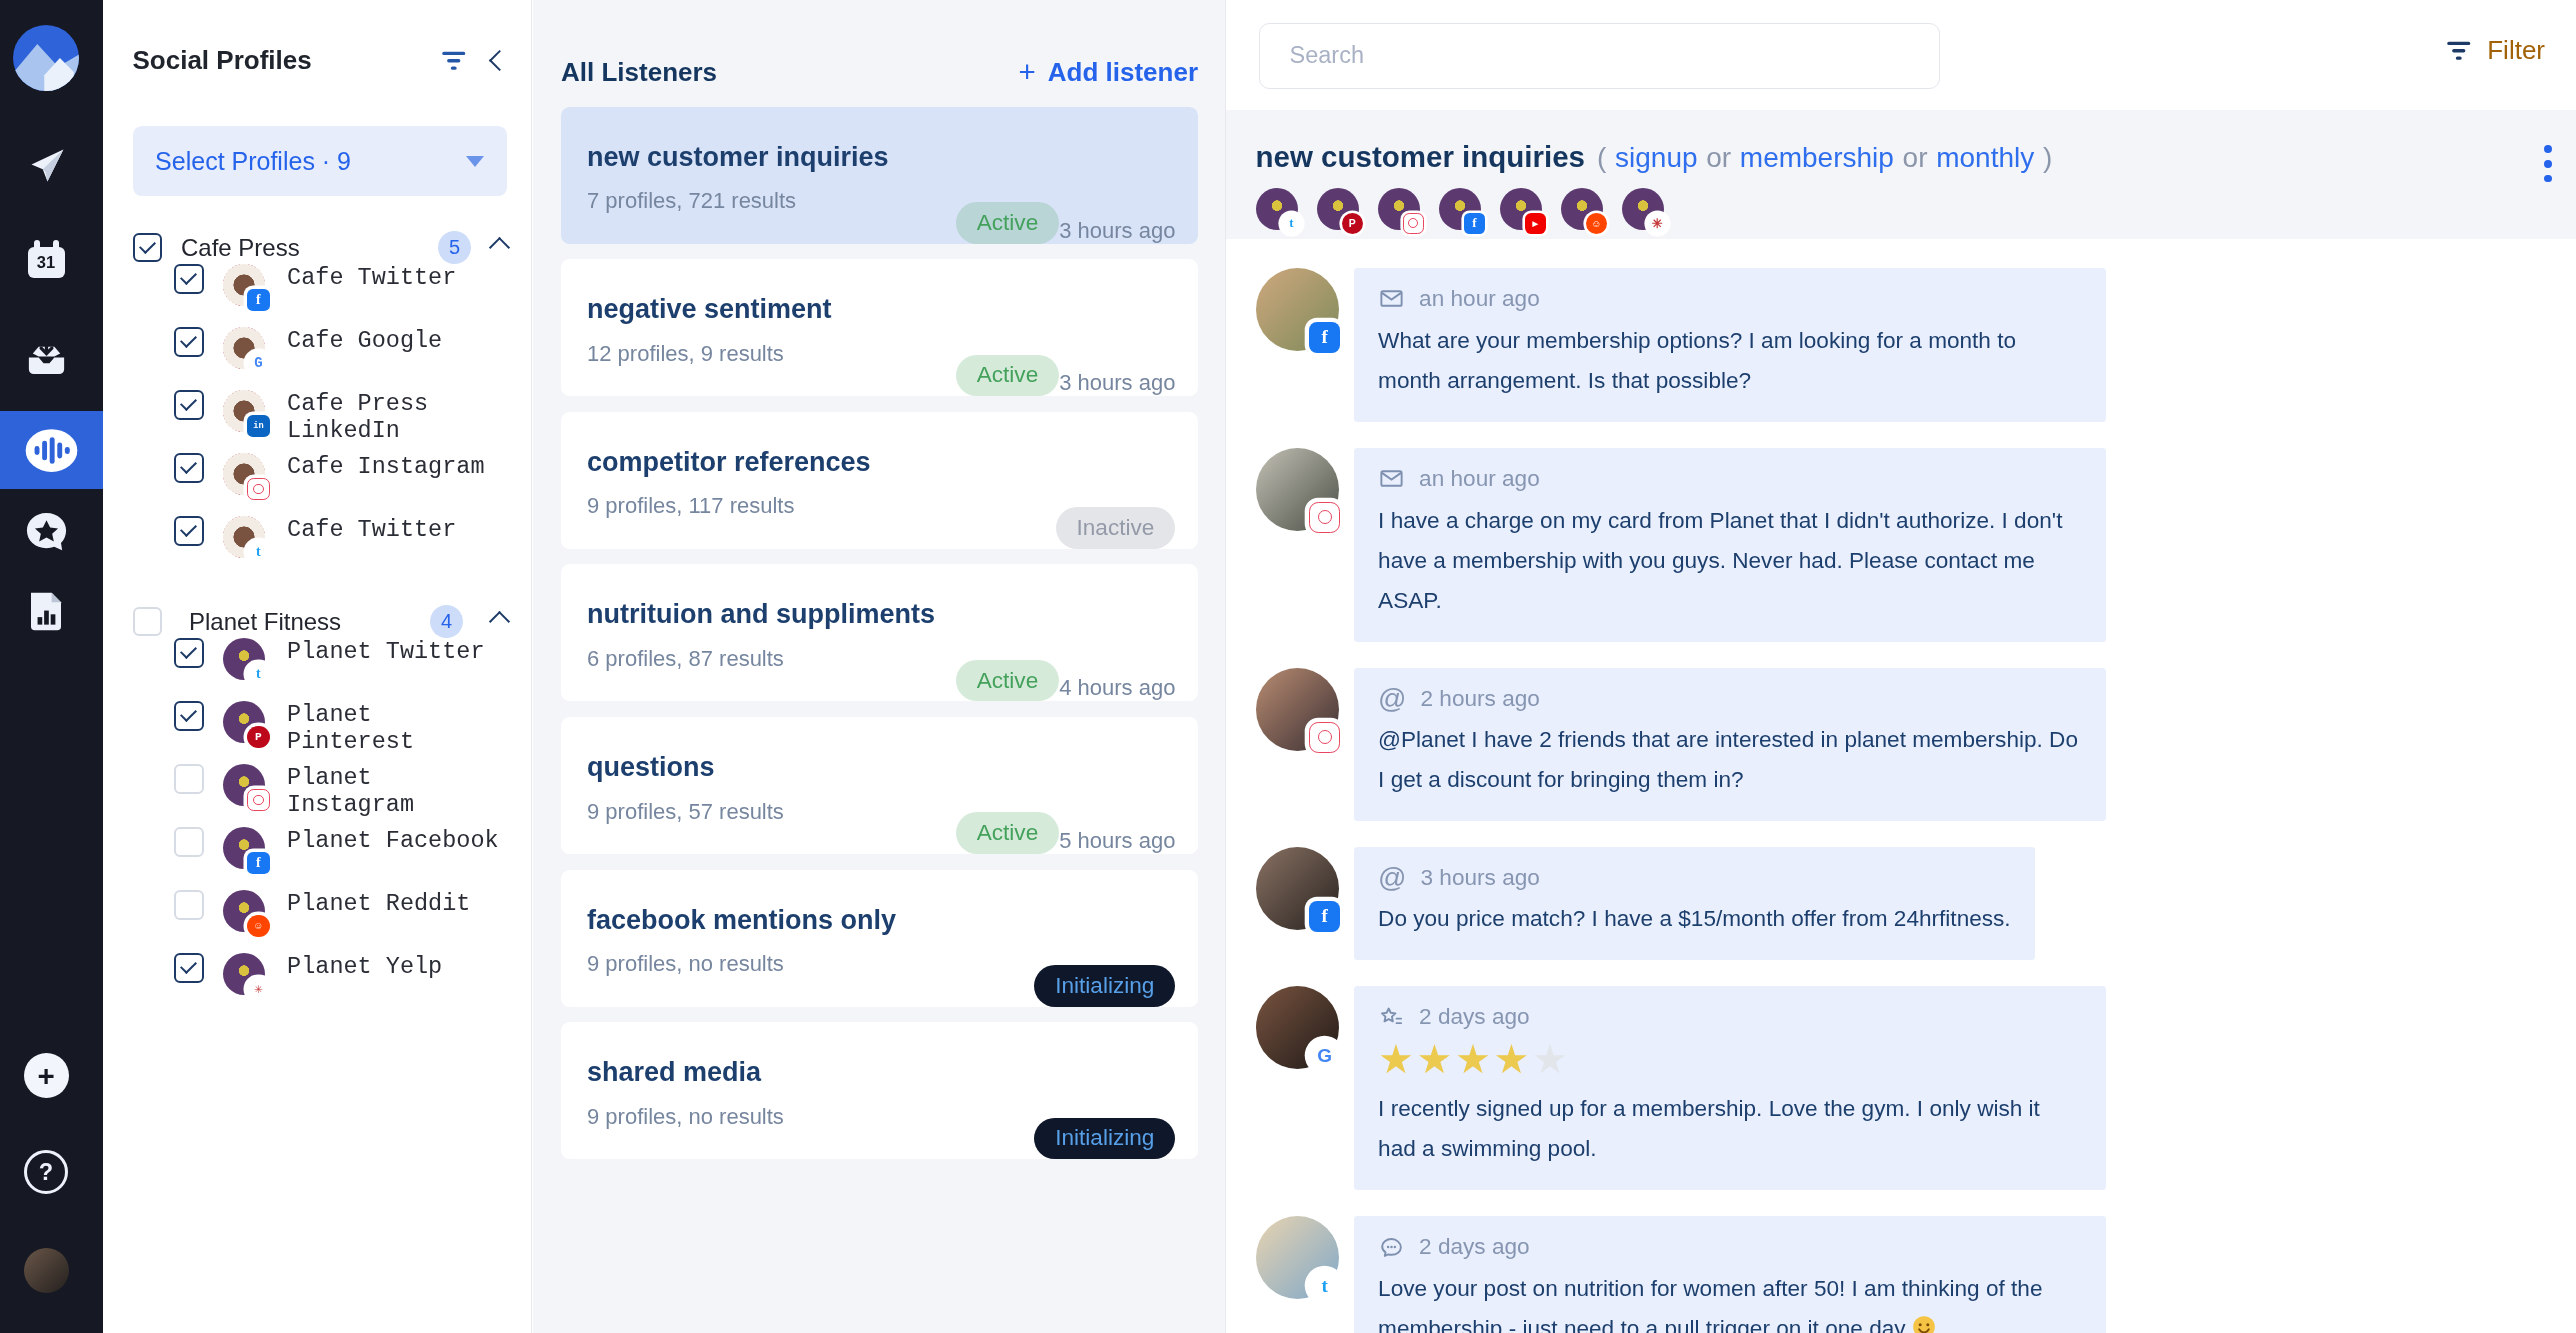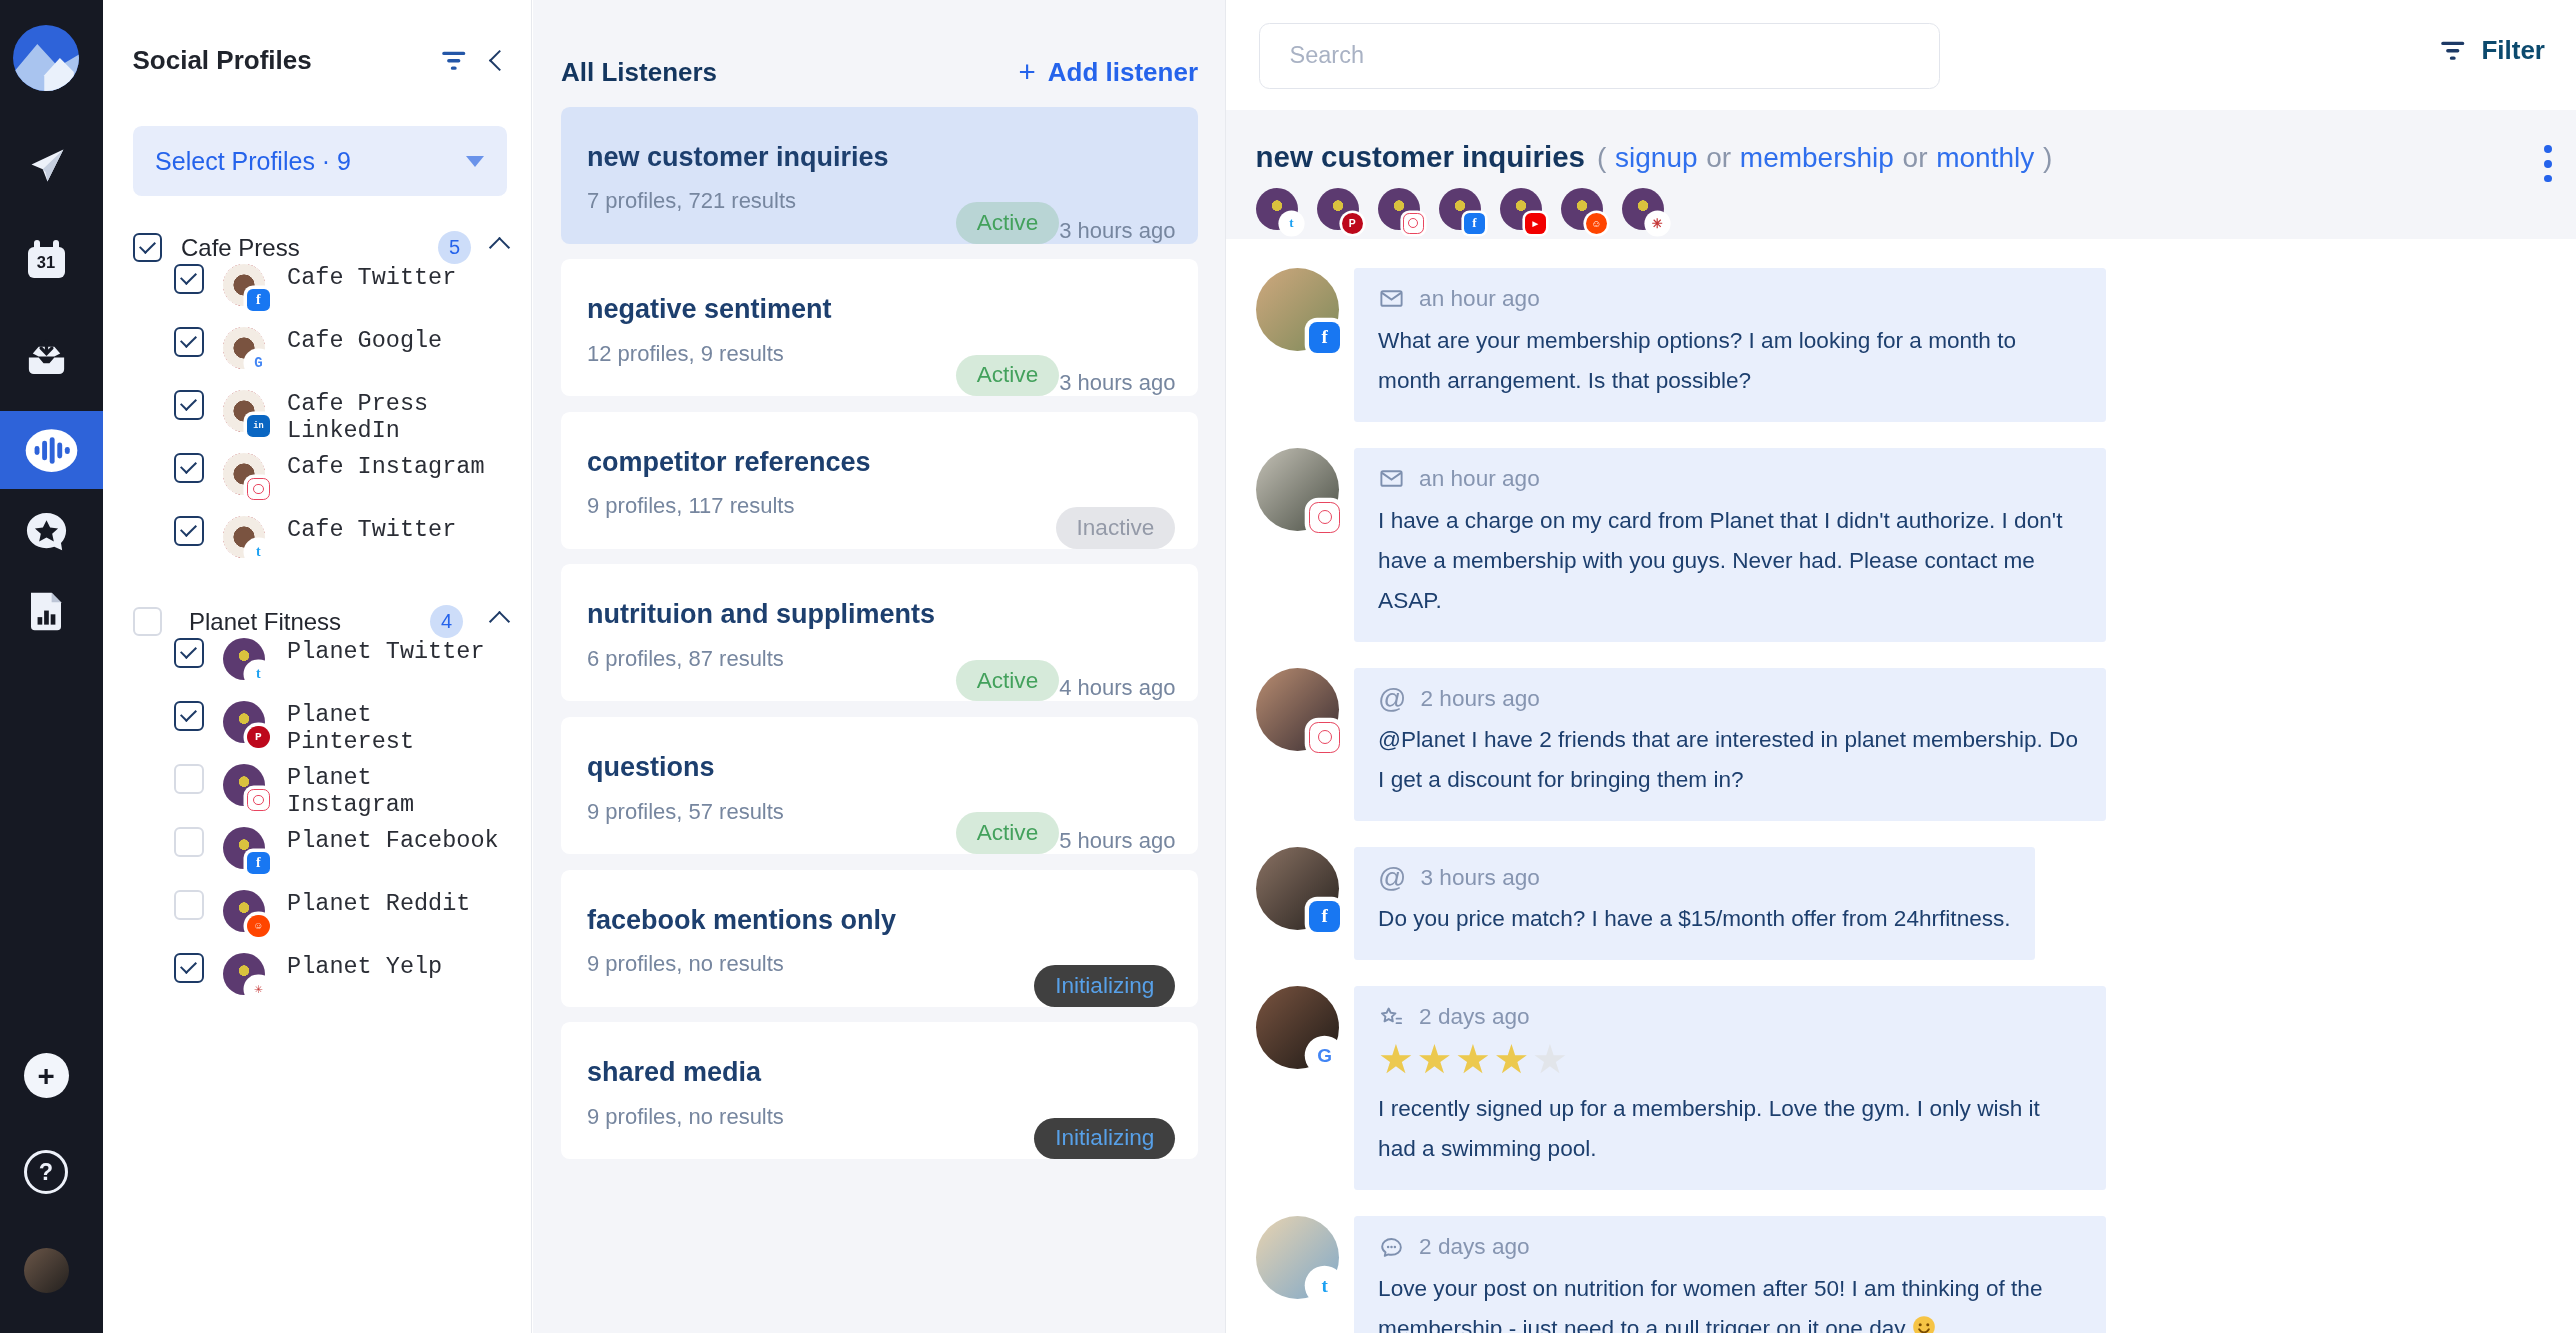--- a/index.html
+++ b/index.html
@@ -70,29 +70,29 @@
   .ls-add .plus{font-size:29.5px;font-weight:400;margin-right:12px;}
   .card{height:137px;background:#fff;border-radius:8.7px;margin-top:15.6px;display:flex;justify-content:space-between;box-sizing:border-box;padding:35px 22.6px 0 26px;}
   .card:first-of-type{margin-top:17.4px;}
   .card.selected{background:#d8e3f8;}
   .card-title{font-size:27px;font-weight:600;color:#1d3f6e;}
   .card-meta{font-size:22px;color:#76869f;margin-top:15.6px;}
   .card-right{display:flex;flex-direction:row;align-items:flex-end;}
   .status{padding:7.8px 21px;border-radius:868px;font-size:22.6px;}
   .status.active{background:rgba(92,171,109,.25);color:#43a15c;}
   .status.inactive{background:#e4e5e9;color:#949aa8;}
-  .status.initializing{background:#404040;color:#57a0e8;}
+  .status.initializing{background:#0f172a;color:#57a0e8;}
   .card-time{font-size:22px;color:#76869f;margin-top:17.4px;}
 
   
   .results{position:absolute;left:1225px;top:0;width:1351px;height:1333px;background:#fff;border-left:0.9px solid #e7e9ee;box-sizing:border-box;}
   .topbar{position:relative;height:110px;background:#fff;}
   .search{position:absolute;left:33px;top:22.6px;width:681px;height:66px;border:1.7px solid #e2e5ec;border-radius:10.4px;box-sizing:border-box;font-size:23.5px;color:#39445a;padding:0 29.5px;outline:none;background:#fff;}
   .search::placeholder{color:#a9b2c4;}
-  .filter-btn{position:absolute;right:31px;top:35px;display:flex;align-items:center;color:#0c4a6e;font-size:26px;font-weight:700;text-align:center;}
+  .filter-btn{position:absolute;right:31px;top:35px;display:flex;align-items:center;color:#a16207;font-size:26px;font-weight:400;text-align:center;}
   .filter-btn svg{margin-right:14px;}
   .band{position:relative;height:129px;background:#f4f5f9;box-sizing:border-box;padding:29.5px 0 0 29.5px;}
   .band-title-row{display:flex;align-items:baseline;}
   .band-title{font-size:29.5px;font-weight:bold;color:#14365f;margin-right:12px;}
   .band-gray{font-size:28px;color:#8b96ab;margin-right:8.7px;}
   .band-link{font-size:28px;color:#2f6fed;margin-right:8.7px;}
   .kebab{position:absolute;right:24px;top:35px;display:flex;flex-direction:column;gap:7px;}
   .kebab i{width:7.8px;height:7.8px;border-radius:50%;background:#2563eb;}
   .mini-row{display:flex;margin-top:14px;gap:19px;}
   .mini-av{position:relative;width:42px;height:42px;border-radius:50%;background:radial-gradient(circle at 50% 42%,#d9c23e 0 16%,#5c3a70 17% 78%,#47285a 79%);}

